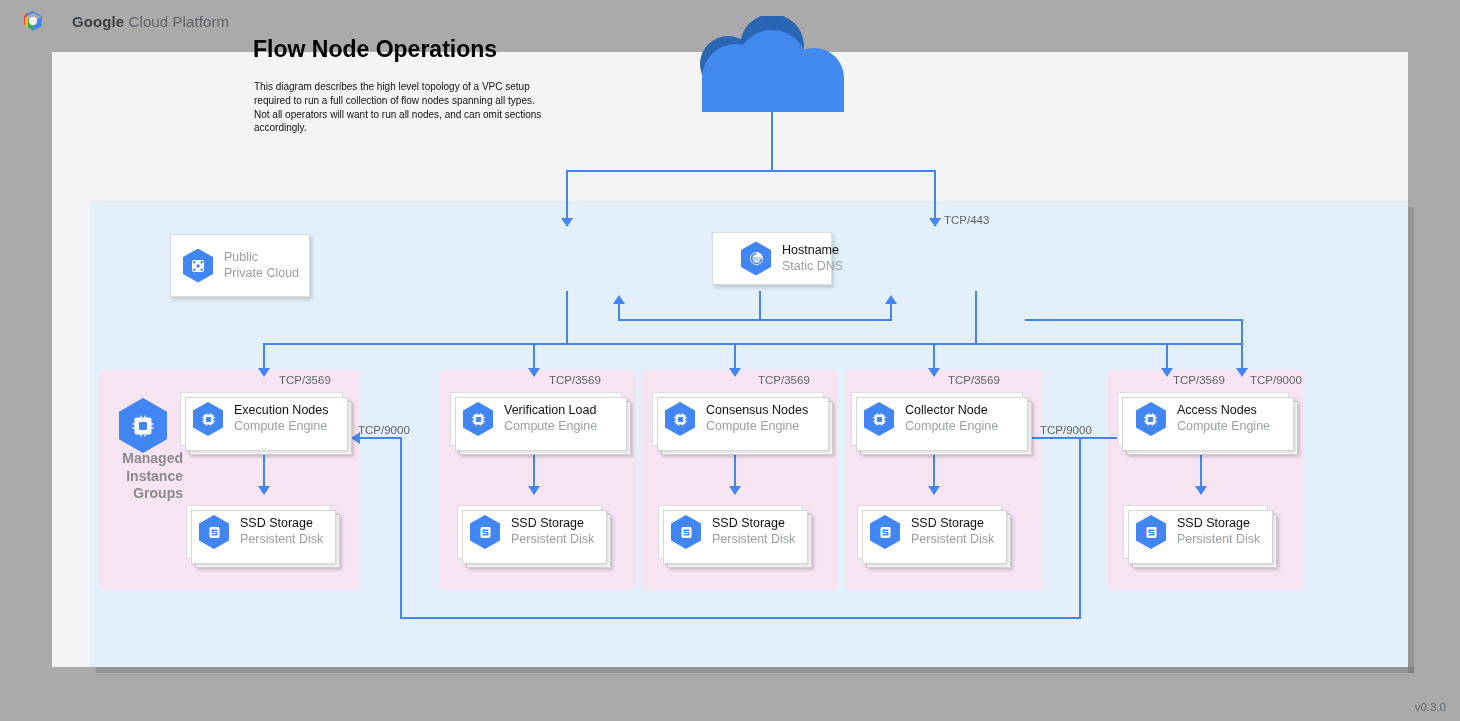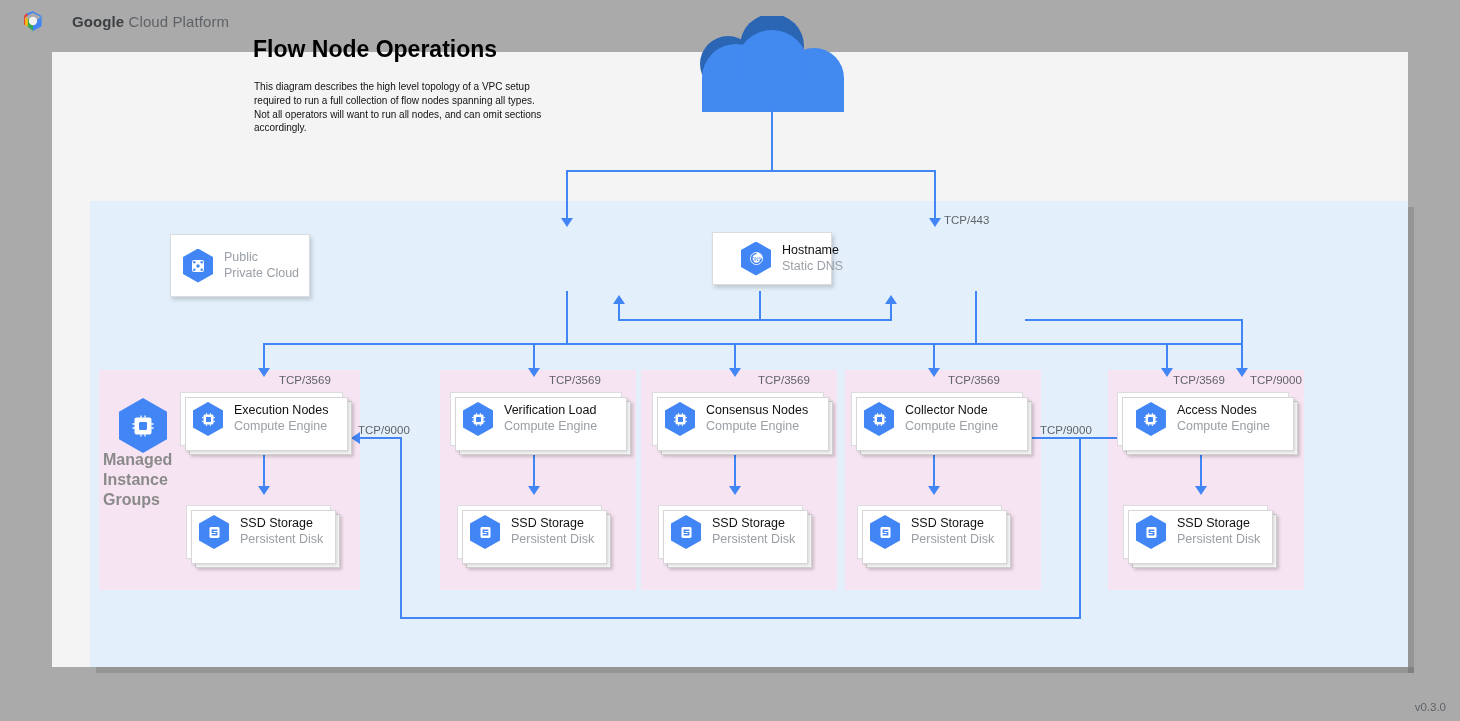--- a/index.html
+++ b/index.html
@@ -59,21 +59,21 @@
     display:flex; align-items:center; justify-content:center;
   }
   .hexicon svg { display:block; }
 
   .card-text { display:flex; flex-direction:column; justify-content:center; line-height:1.25; }
   .card-title { font-size:12.5px; color:#111; white-space:nowrap; }
   .card-sub   { font-size:12.5px; color:#9aa0a6; white-space:nowrap; }
   .card.muted .card-title { color:#9aa0a6; }
 
   
-  .group-label{ position:absolute; text-align:left; font-size:16px; font-weight:bold; color:#8a8a8a; line-height:1.25; width:80px; }
+  .group-label{ position:absolute; text-align:right; font-size:14px; font-weight:bold; color:#8a8a8a; line-height:1.25; width:80px; }
   .big-hex { position:absolute; width:48px; height:55px; }
   .big-hex .hex{
     position:absolute; inset:0; background:#4285f4;
     clip-path:polygon(50% 0%, 100% 25%, 100% 75%, 50% 100%, 0% 75%, 0% 25%);
     display:flex; align-items:center; justify-content:center;
   }
 
   
   .conn { position:absolute; background:#4285f4; z-index:3; }
   .h { height:2px; }

